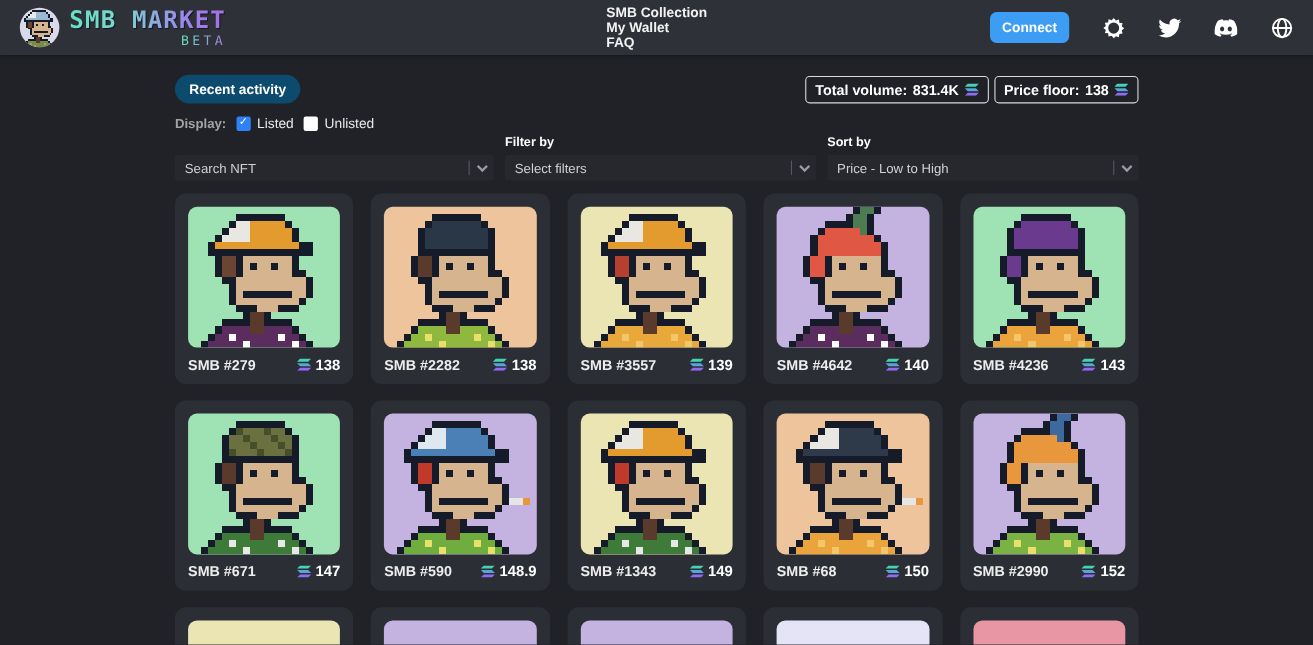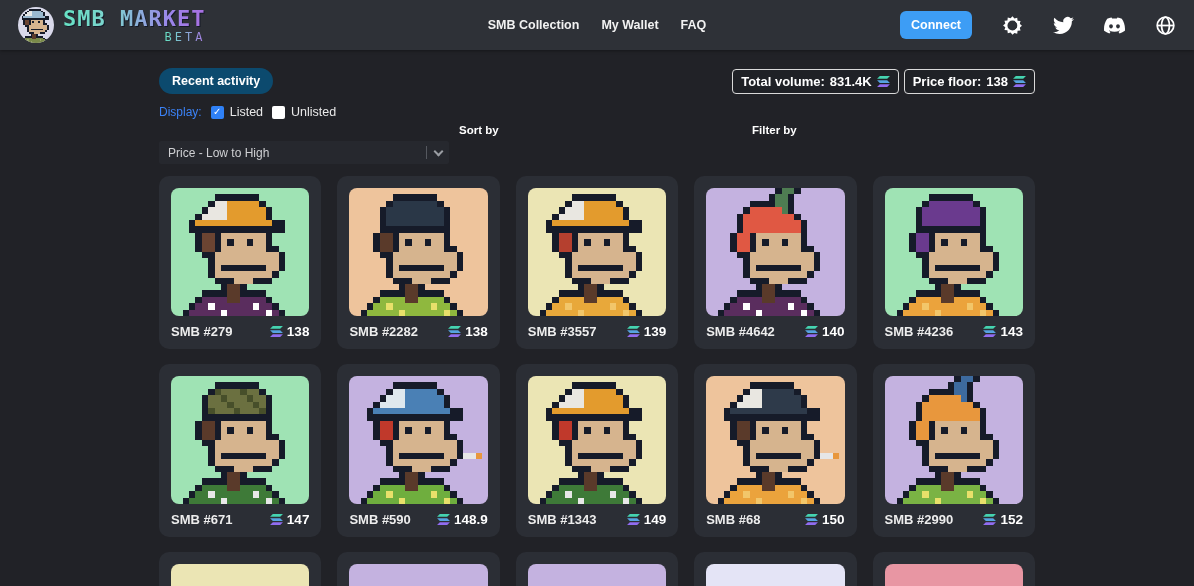--- a/index.html
+++ b/index.html
@@ -30,21 +30,21 @@
     filter: drop-shadow(1px 1px 0 #141926);
   }
   .brand-beta {
     font-family: "DejaVu Sans Mono", monospace; font-weight: normal;
     font-size: 12px; letter-spacing: 3px; align-self: flex-end; margin-top: 1px;
     background: linear-gradient(90deg, #66e2c4, #a97ae6);
     -webkit-background-clip: text; background-clip: text; color: transparent;
   }
   .nav-links {
     position: absolute; left: 50%; transform: translateX(-50%);
-    display: flex; gap: 22px;
+    display: flex;  flex-direction: column;
   }
   .nav-link { color: #f2f2f2; font-weight: bold; font-size: 12.5px; cursor: pointer; }
   .nav-right { margin-left: auto; display: flex; align-items: center; gap: 30px; }
   .connect-btn {
     background: #3d9df5; color: #fff; border: none; border-radius: 6px;
     font-weight: bold; font-size: 12.5px; padding: 7px 11px; cursor: pointer;
     font-family: "Liberation Sans", sans-serif;
   }
   .nav-icon { width: 21px; height: 21px; display: block; cursor: pointer; }
   
@@ -57,21 +57,21 @@
   }
   .stats { display: flex; gap: 5px; }
   .stat {
     border: 1px solid #d9d9d9; border-radius: 4px; padding: 4px 8px;
     display: flex; align-items: center; gap: 5px;
     color: #fff; font-weight: bold; font-size: 13px; background: #1f2126;
   }
   .sol { width: 13px; height: 11px; display: block; }
   
   .display-row { display: flex; align-items: center; gap: 9px; margin-top: 11px; }
-  .display-label { color: #3b82f6; font-weight: normal; font-size: 12px; }
+  .display-label { color: #a3a3a3; font-weight: bold; font-size: 12px; }
   .chk { display: flex; align-items: center; gap: 6px; cursor: pointer; }
   .chk-box {
     width: 13px; height: 13px; border-radius: 2px; background: #fff;
     display: flex; align-items: center; justify-content: center;
     font-size: 10px; color: #fff; line-height: 1;
   }
   .chk-box.checked { background: #2f81f7; }
   .chk-label { color: #e9e9e9; font-size: 12.5px; }
   
   .filters { display: grid; grid-template-columns: 290px 283px 283px; gap: 0 10px; margin-top: 5px; }
@@ -399,23 +399,37 @@
       <span class="chk-label">Listed</span>
     </span>
     <span class="chk">
       <span class="chk-box" id="chk-unlisted"></span>
       <span class="chk-label">Unlisted</span>
     </span>
   </div>
 
   <div class="filters">
     <div class="filter-label"></div>
+    <div class="filter-label">Filter by</div>
     <div class="filter-label">Sort by</div>
-    <div class="filter-label">Filter by</div>
 
+    <div class="select">
+      <span class="select-value">Search NFT</span>
+      <span class="select-right">
+          <span class="select-divider"></span>
+          <span class="chevron"></span>
+        </span>
+    </div>
+    <div class="select">
+      <span class="select-value">Select filters</span>
+      <span class="select-right">
+          <span class="select-divider"></span>
+          <span class="chevron"></span>
+        </span>
+    </div>
     <div class="select">
       <span class="select-value">Price - Low to High</span>
       <span class="select-right">
           <span class="select-divider"></span>
           <span class="chevron"></span>
         </span>
     </div>
   </div>
 
   <div class="grid">

